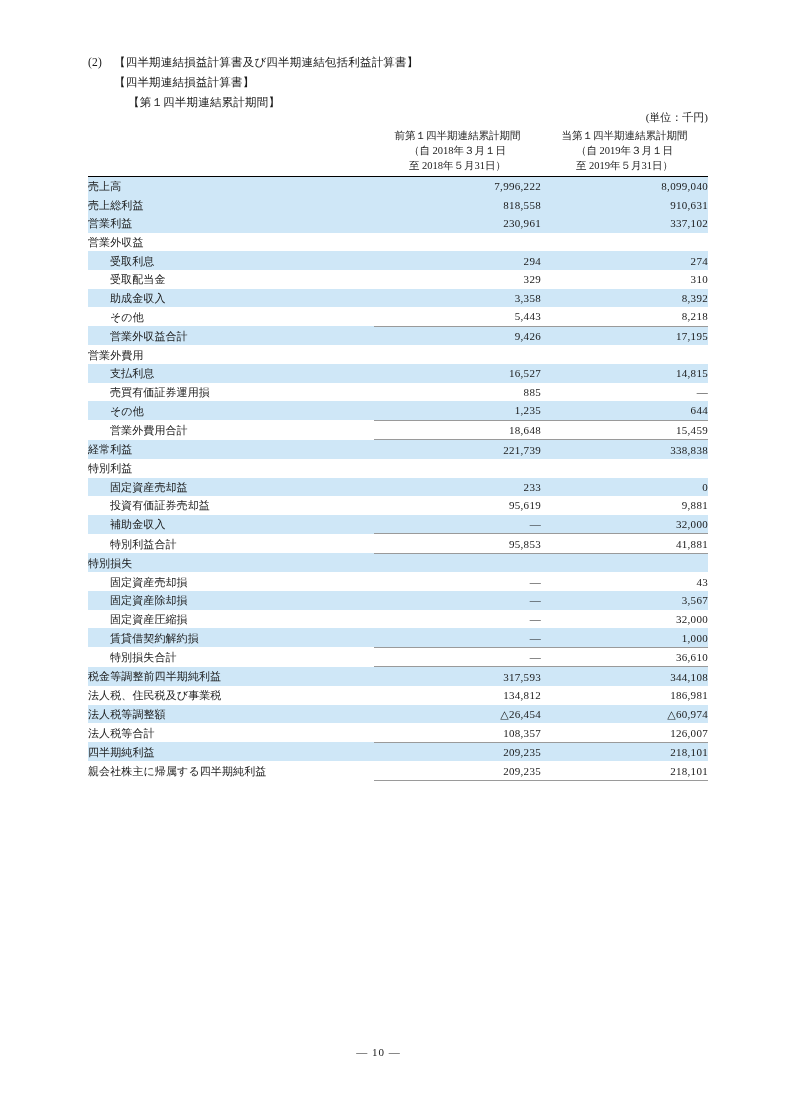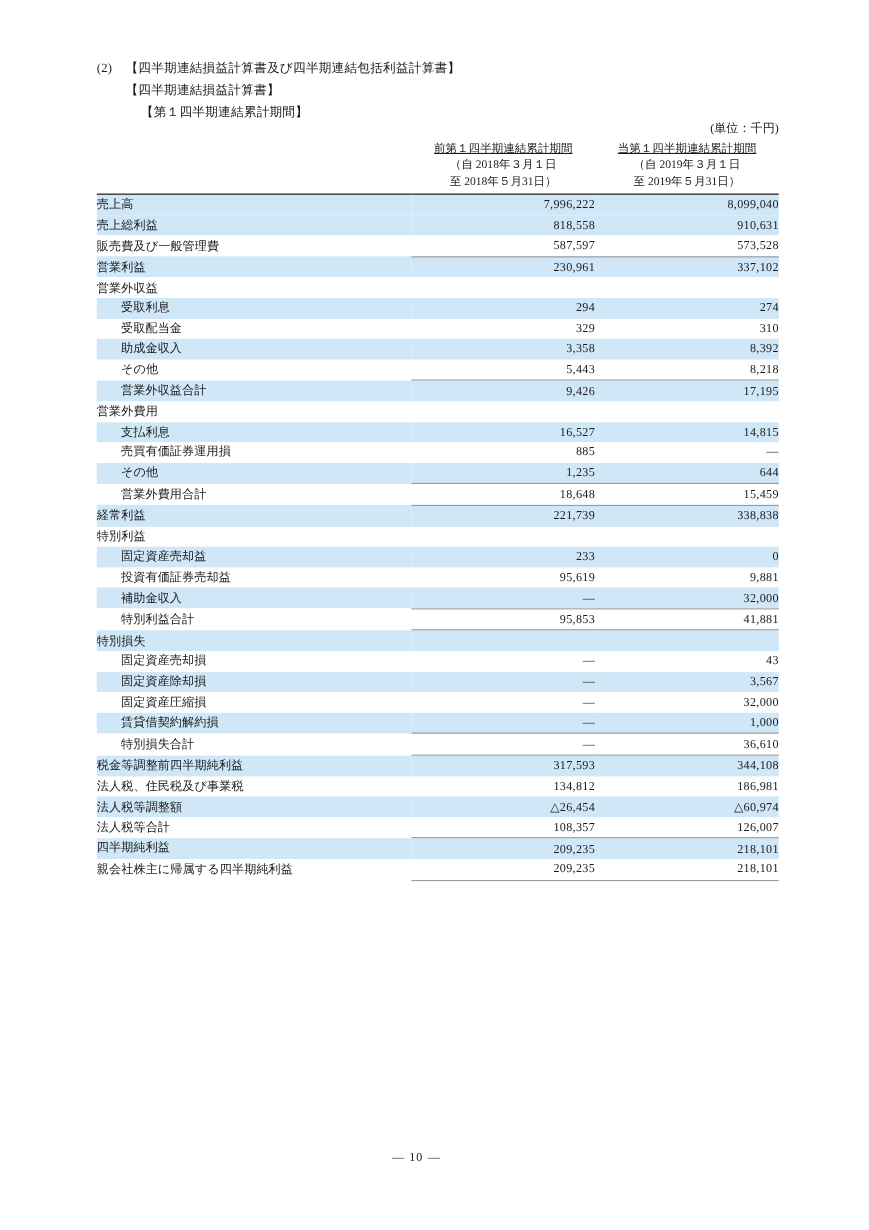--- a/index.html
+++ b/index.html
@@ -75,21 +75,21 @@
     border-bottom: 1.2px solid #000;
     padding-bottom: 3px;
   }
   thead tr.hdr-row th.th-label {
     border-bottom: 1.2px solid #000;
   }
   .hdr-stack {
     text-align: center;
     padding-top: 4px;
   }
-  .hdr-stack .l1 { display: block; white-space: nowrap; text-decoration: underline; }
+  .hdr-stack .l1 { display: block; white-space: nowrap; }
   .hdr-stack .l2 { display: block; white-space: nowrap; }
   .hdr-stack .l3 { display: block; white-space: nowrap; }
 
   .fs-table tbody td {
     font-size: 11px;
     line-height: 14px;
     height: 18.6px;
     padding: 0;
     vertical-align: middle;
   }
@@ -173,25 +173,20 @@
         <tr class="shaded">
           <td class="lbl">売上高</td>
           <td class="num">7,996,222</td>
           <td class="num">8,099,040</td>
         </tr>
         <tr class="shaded">
           <td class="lbl">売上総利益</td>
           <td class="num">818,558</td>
           <td class="num">910,631</td>
         </tr>
-        <tr class="plain rule-below">
-          <td class="lbl">販売費及び一般管理費</td>
-          <td class="num">587,597</td>
-          <td class="num">573,528</td>
-        </tr>
         <tr class="shaded">
           <td class="lbl">営業利益</td>
           <td class="num">230,961</td>
           <td class="num">337,102</td>
         </tr>
         <tr class="plain">
           <td class="lbl">営業外収益</td>
           <td class="num"></td>
           <td class="num"></td>
         </tr>

